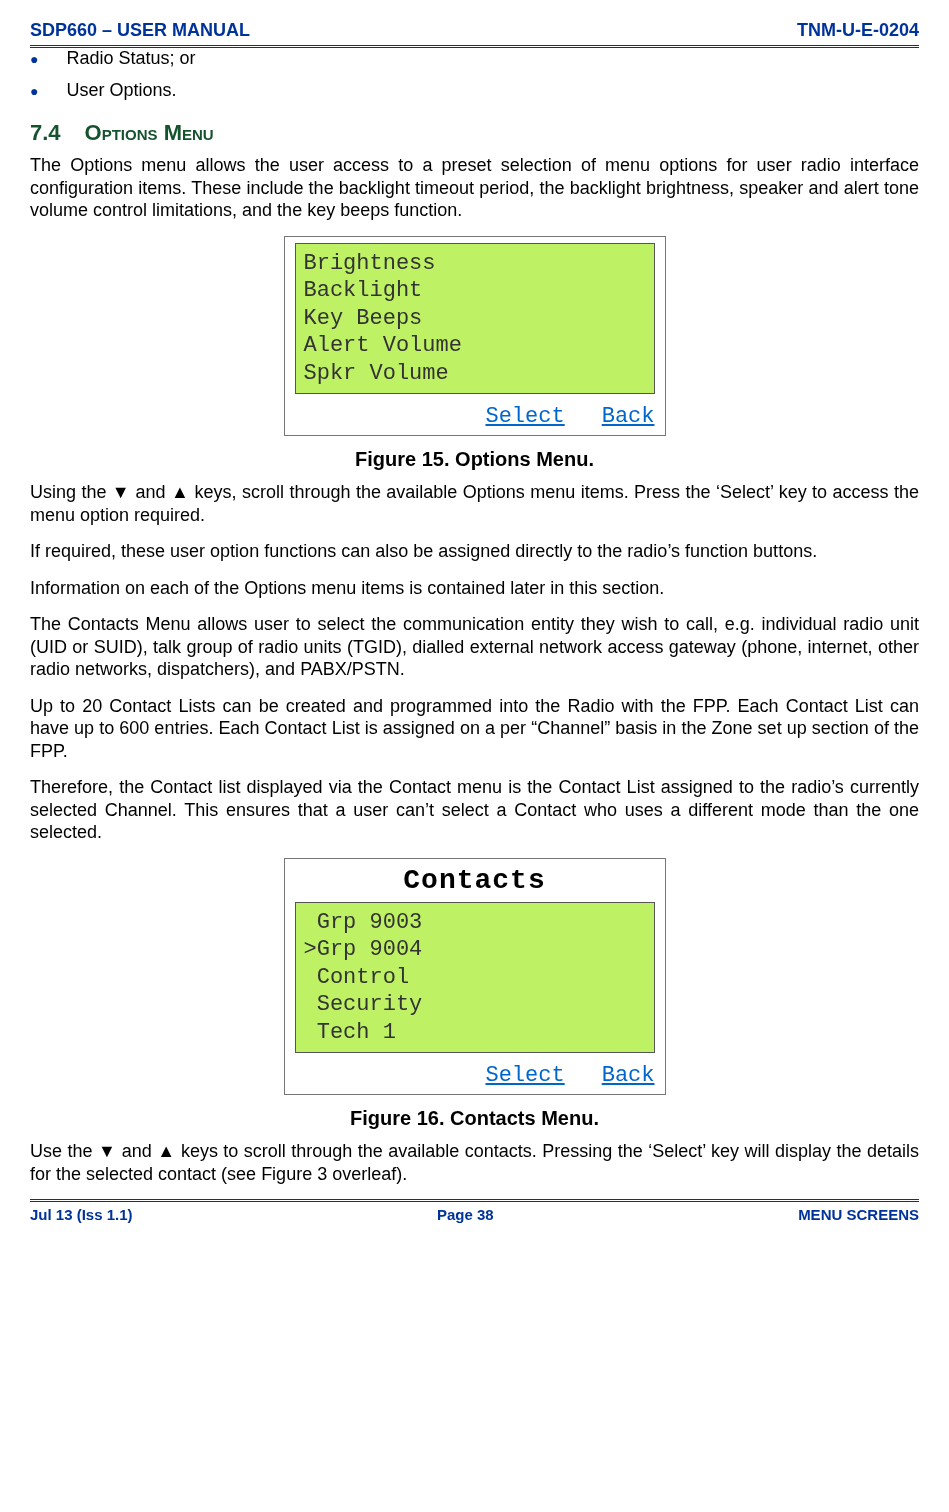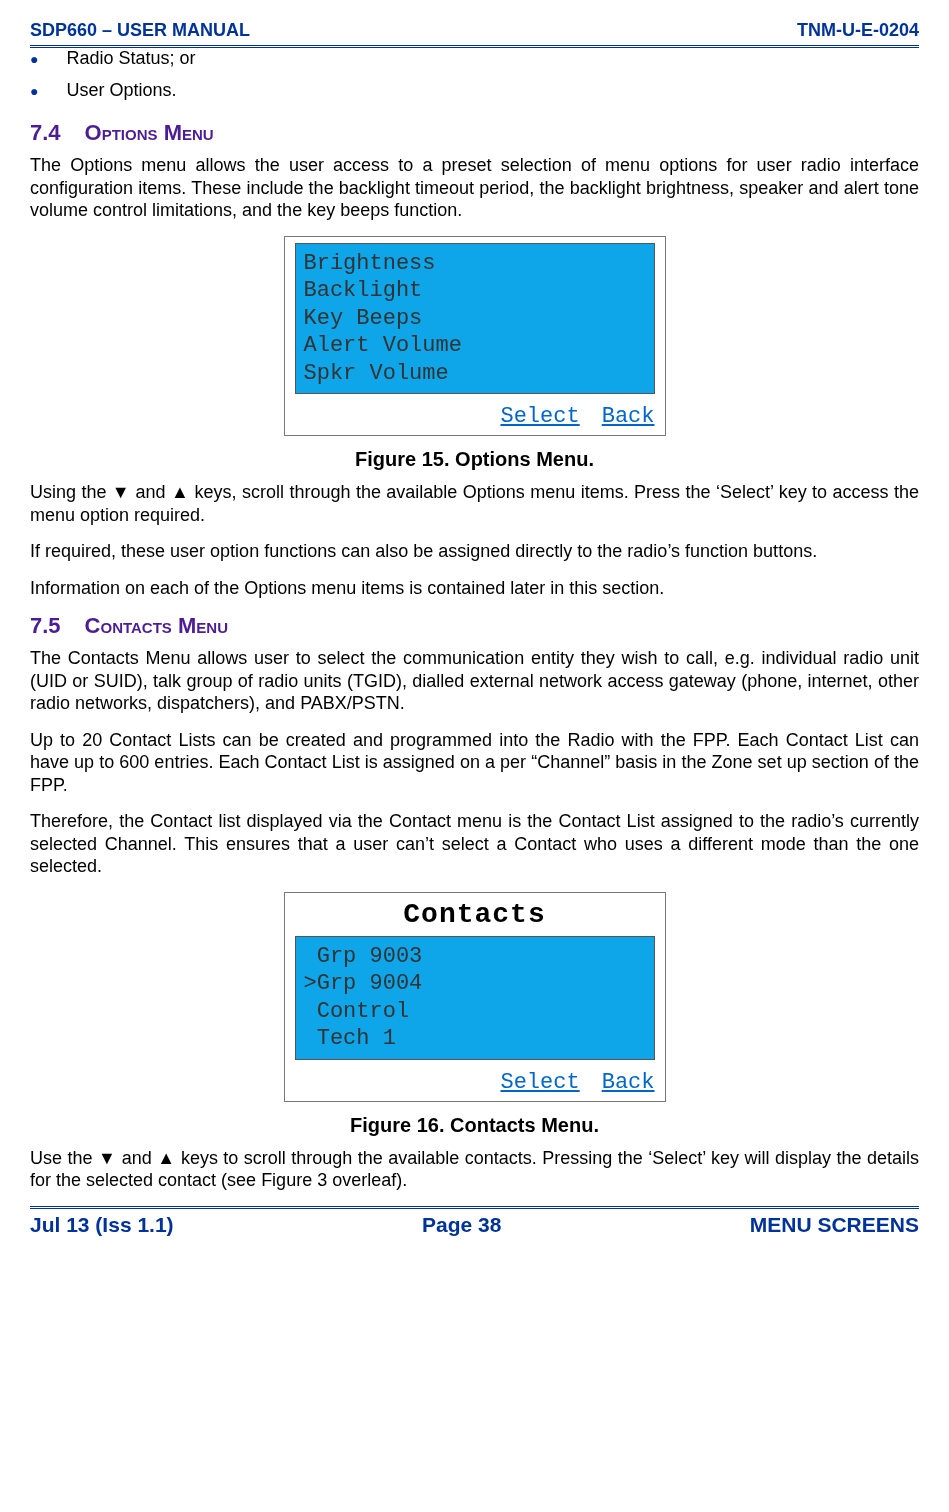--- a/index.html
+++ b/index.html
@@ -20,21 +20,21 @@
     font-weight: bold;
     font-size: 18px;
     padding-bottom: 4px;
     border-bottom: 3px double #003399;
   }
   .footer-bar {
     display: flex;
     justify-content: space-between;
     color: #003399;
     font-weight: bold;
-    font-size: 21px;
+    font-size: 15px;
     padding-top: 4px;
     border-top: 3px double #003399;
     margin-top: 14px;
   }
   ul.bullets {
     list-style: none;
     padding: 0;
     margin: 0 0 18px 0;
   }
   ul.bullets li {
@@ -44,21 +44,21 @@
     font-size: 18px;
   }
   ul.bullets li .dot {
     color: #003399;
     font-size: 14px;
     margin-right: 28px;
     margin-left: 0;
     line-height: 22px;
   }
   h2.sec {
-    color: #4c1d95;
+    color: #14532d;
     font-weight: bold;
     font-size: 22px;
     margin: 14px 0 8px 0;
   }
   h2.sec .num { margin-right: 24px; }
   h2.sec .small-caps {
     font-variant: small-caps;
   }
   p.body {
     font-size: 18px;
@@ -81,36 +81,36 @@
   .screen-title {
     font-family: "Courier New", monospace;
     font-size: 28px;
     font-weight: bold;
     text-align: center;
     margin-bottom: 6px;
     letter-spacing: 1px;
   }
   .screen-list {
     border: 1px solid #555;
-    background: #0ea5e9;
+    background: #bef264;
     padding: 6px 8px;
     font-size: 22px;
     color: #333;
     line-height: 1.25;
     font-family: "Courier New", monospace;
   }
   .screen-list .row { white-space: pre; }
   .softkeys {
     text-align: right;
     color: #0066cc;
     font-size: 22px;
     font-family: "Courier New", monospace;
     margin-top: 10px;
   }
-  .softkeys .sk-sel { margin-right: 22px; text-decoration: underline; text-align: right; }
+  .softkeys .sk-sel { margin-right: 37px; text-decoration: underline; text-align: right; }
   .softkeys .sk-back { text-decoration: underline; text-align: right; }
   .figcap {
     text-align: center;
     font-weight: bold;
     font-size: 20px;
     margin: 12px 0 10px 0;
   }
 </style>
 </head>
 <body>
@@ -152,35 +152,33 @@
         <span class="sk-sel">Select</span><span class="sk-back">Back</span>
       </div>
     </div>
   </div>
   <div class="figcap">Figure 15.  Options Menu.</div>
 
   <p class="body">Using the ▼ and ▲ keys, scroll through the available Options menu items.  Press the ‘Select’ key to access the menu option required.</p>
   <p class="body">If required, these user option functions can also be assigned directly to the radio’s function buttons.</p>
   <p class="body">Information on each of the Options menu items is contained later in this section.</p>
 
-  <h2 class="sec">
-    <span class="num">7.5</span><span class="small-caps">Contacts Menu</span>
-  </h2>
 
   <p class="body">The Contacts Menu allows user to select the communication entity they wish to call, e.g. individual radio unit (UID or SUID), talk group of radio units (TGID), dialled external network access gateway (phone, internet, other radio networks, dispatchers), and PABX/PSTN.</p>
   <p class="body">Up to 20 Contact Lists can be created and programmed into the Radio with the FPP.  Each Contact List can have up to 600 entries.  Each Contact List is assigned on a per “Channel” basis in the Zone set up section of the FPP.</p>
   <p class="body">Therefore, the Contact list displayed via the Contact menu is the Contact List assigned to the radio’s currently selected Channel.  This ensures that a user can’t select a Contact who uses a different mode than the one selected.</p>
 
   <div class="screen-wrap">
     <div class="screen">
       <div class="screen-title">Contacts</div>
       <div class="screen-list">
         <div class="row"> Grp 9003</div>
         <div class="row">&gt;Grp 9004</div>
         <div class="row"> Control</div>
+        <div class="row"> Security</div>
         <div class="row"> Tech 1</div>
       </div>
       <div class="softkeys">
         <span class="sk-sel">Select</span><span class="sk-back">Back</span>
       </div>
     </div>
   </div>
   <div class="figcap">Figure 16.  Contacts Menu.</div>
 
   <p class="body">Use the ▼ and ▲ keys to scroll through the available contacts.  Pressing the ‘Select’ key will display the details for the selected contact (see Figure 3 overleaf).</p>

